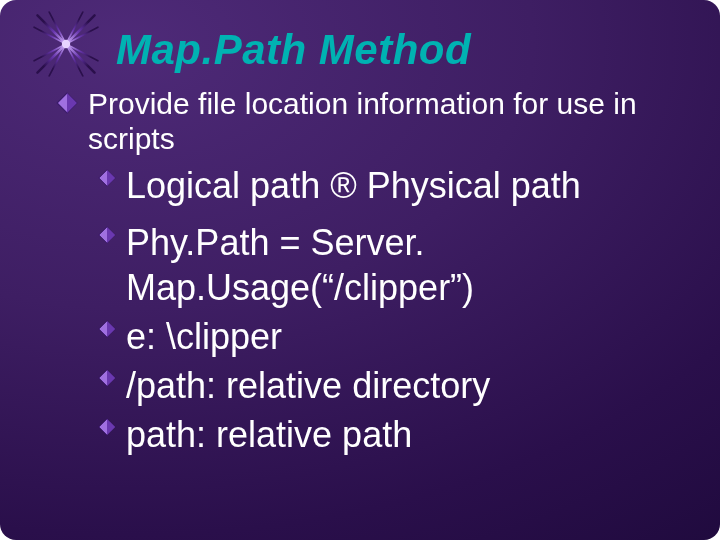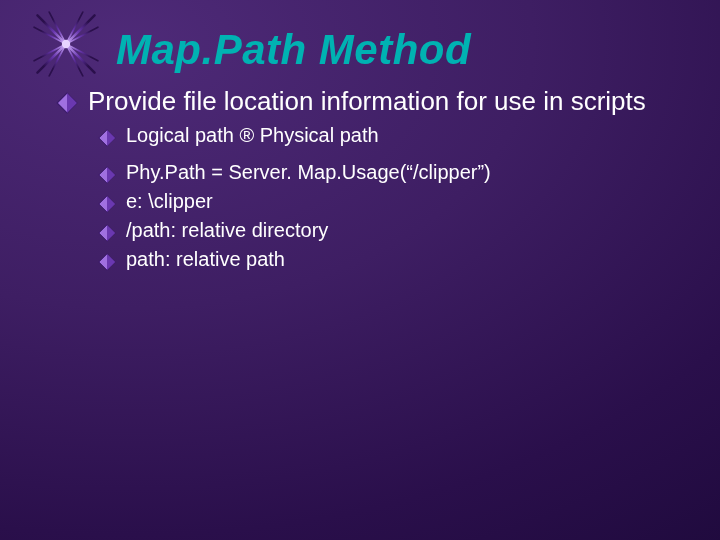--- a/index.html
+++ b/index.html
@@ -13,20 +13,21 @@
   .slide {
     width: 720px;
     height: 540px;
     background: radial-gradient(ellipse 160% 140% at 18% 8%,
                 #4e2a78 0%,
                 #3e1e63 35%,
                 #2a0f4b 65%,
                 #170633 100%);
     position: relative;
     box-sizing: border-box;
+    border-radius: 16px;
   }
   .title-row {
     position: absolute;
     top: 14px;
     left: 30px;
     right: 30px;
     display: flex;
     align-items: center;
   }
   .title {
@@ -40,31 +41,31 @@
   .body {
     position: absolute;
     top: 86px;
     left: 56px;
     right: 40px;
     color: #ffffff;
   }
   .lvl1 {
     display: flex;
     align-items: flex-start;
-    font-size: 26px;
+    font-size: 30px;
     line-height: 1.18;
     margin-bottom: 6px;
   }
   .lvl1 .txt {
     flex: 1;
   }
   .lvl2 {
     display: flex;
     align-items: flex-start;
-    font-size: 20px;
+    font-size: 36px;
     line-height: 1.25;
     margin-left: 42px;
     margin-bottom: 4px;
   }
   .lvl2 .txt {
     flex: 1;
   }
   .spacer {
     height: 8px;
   }

